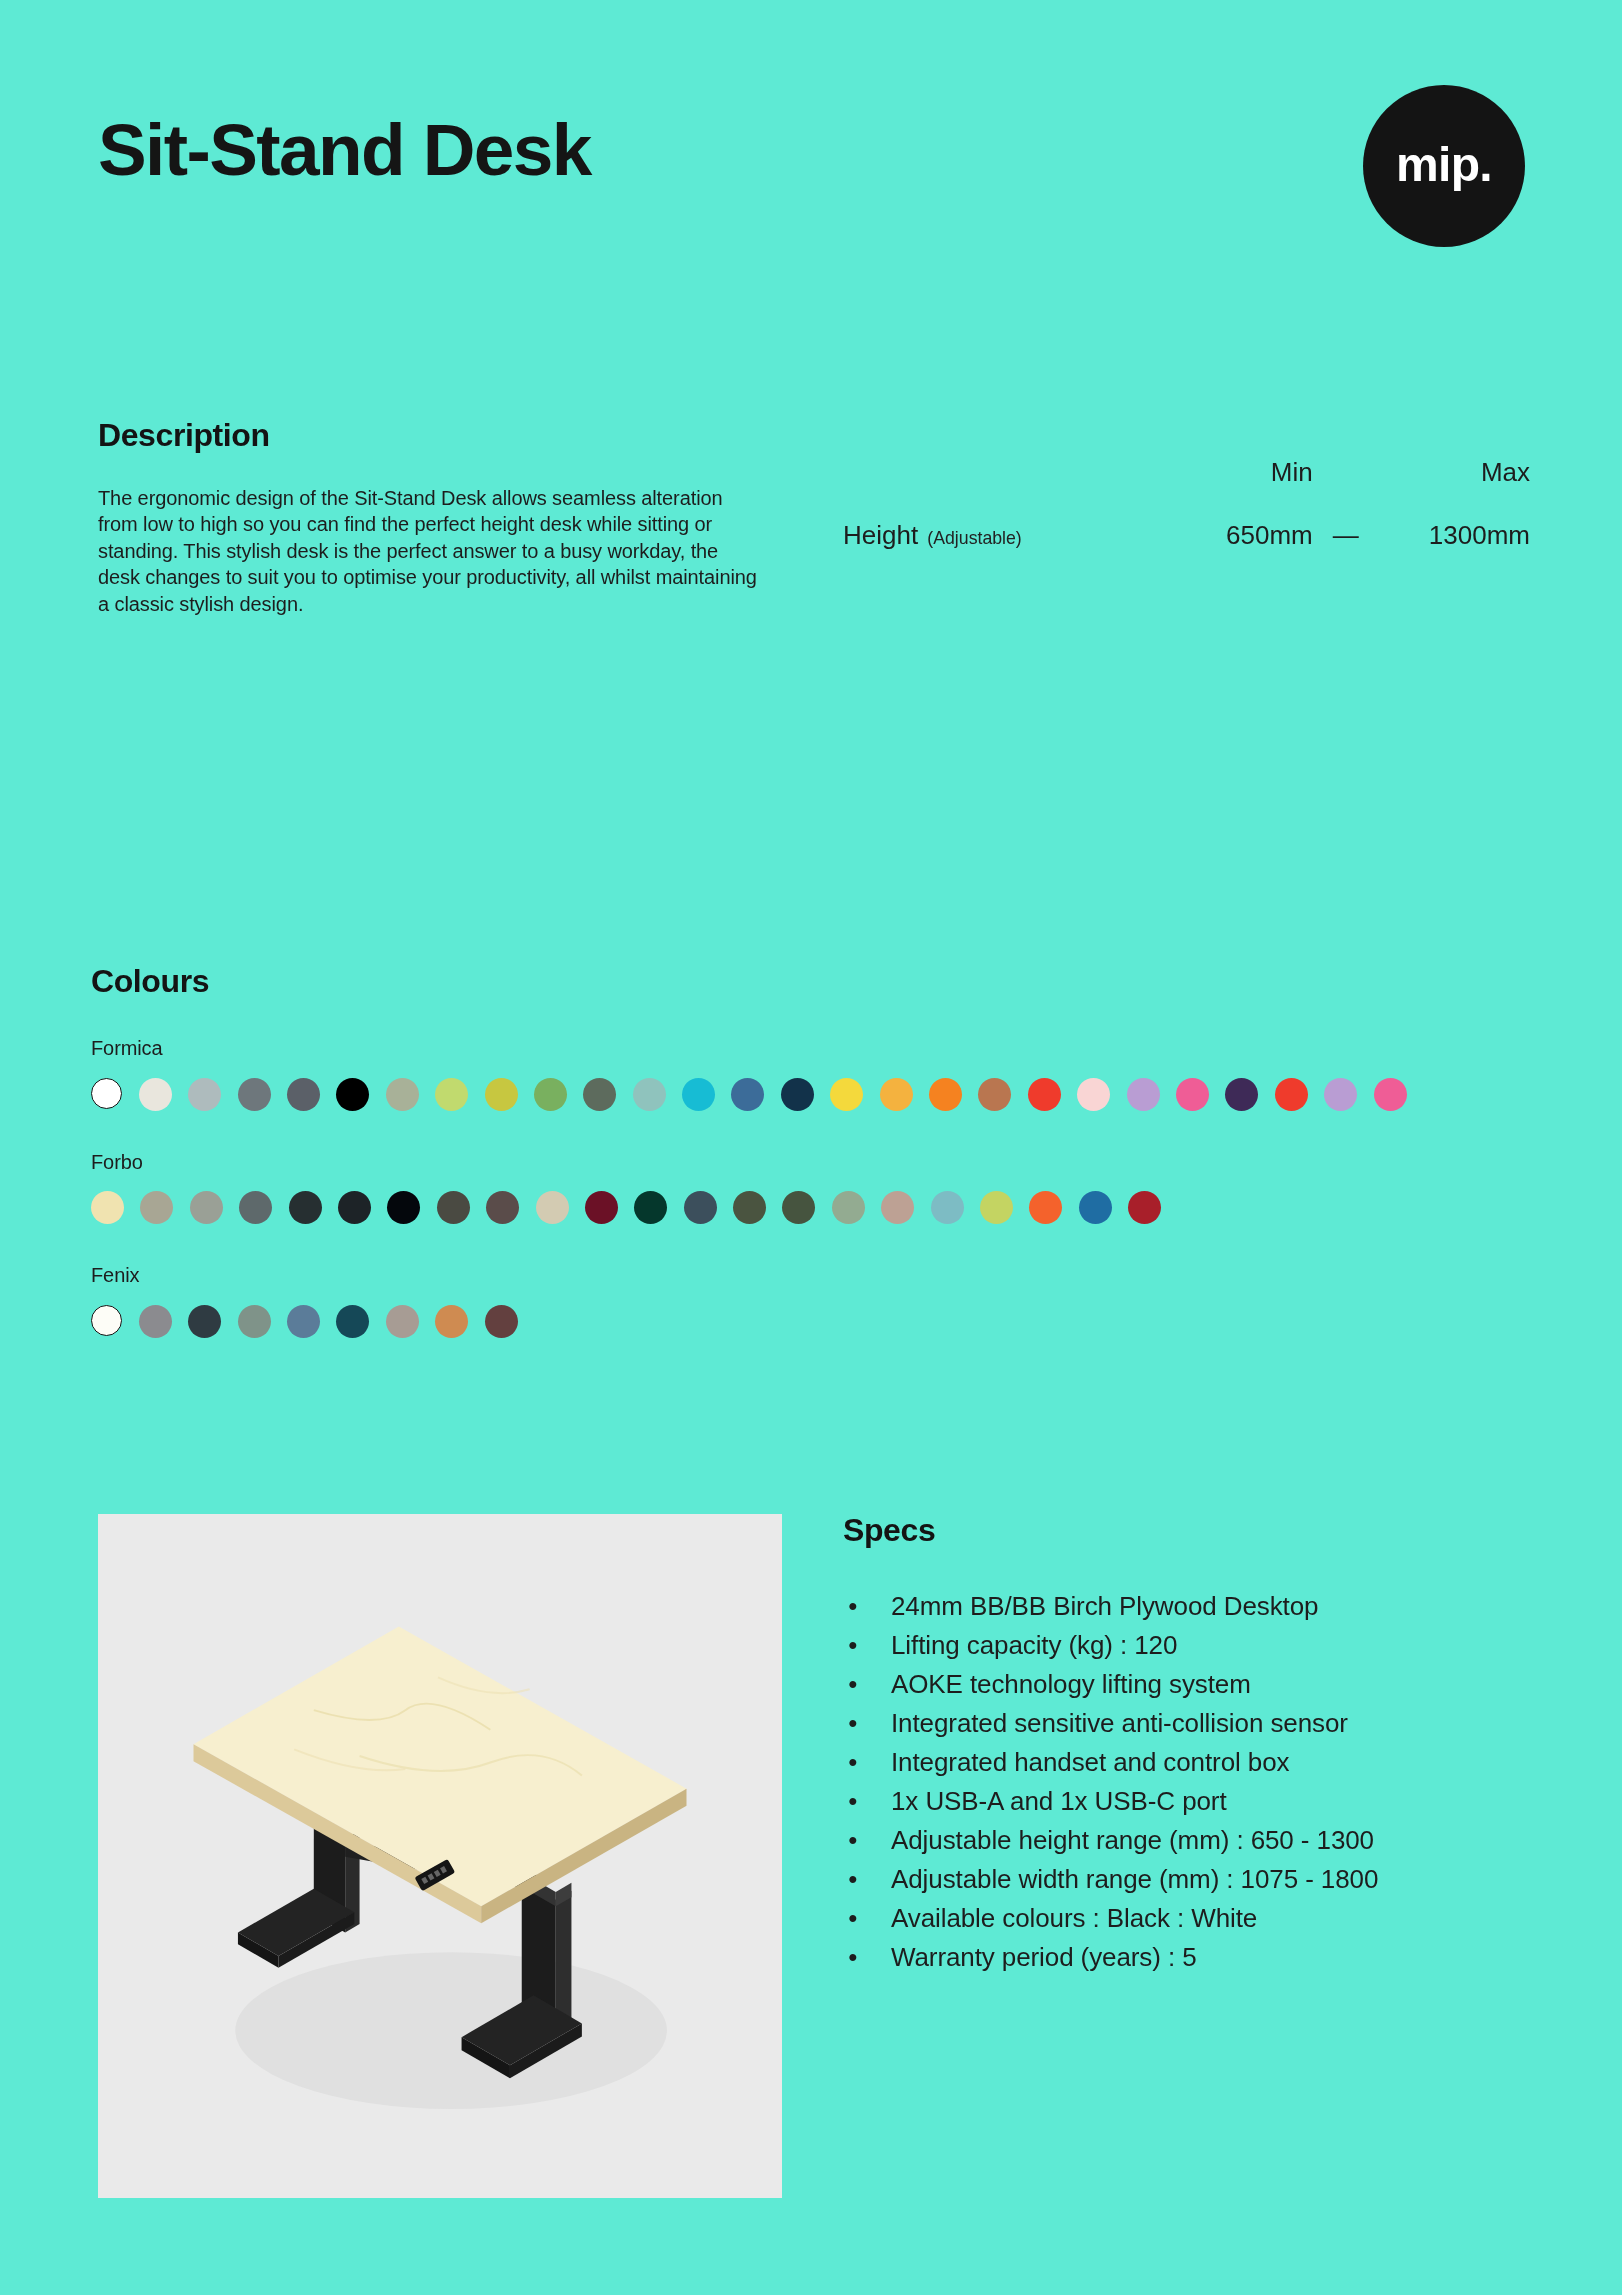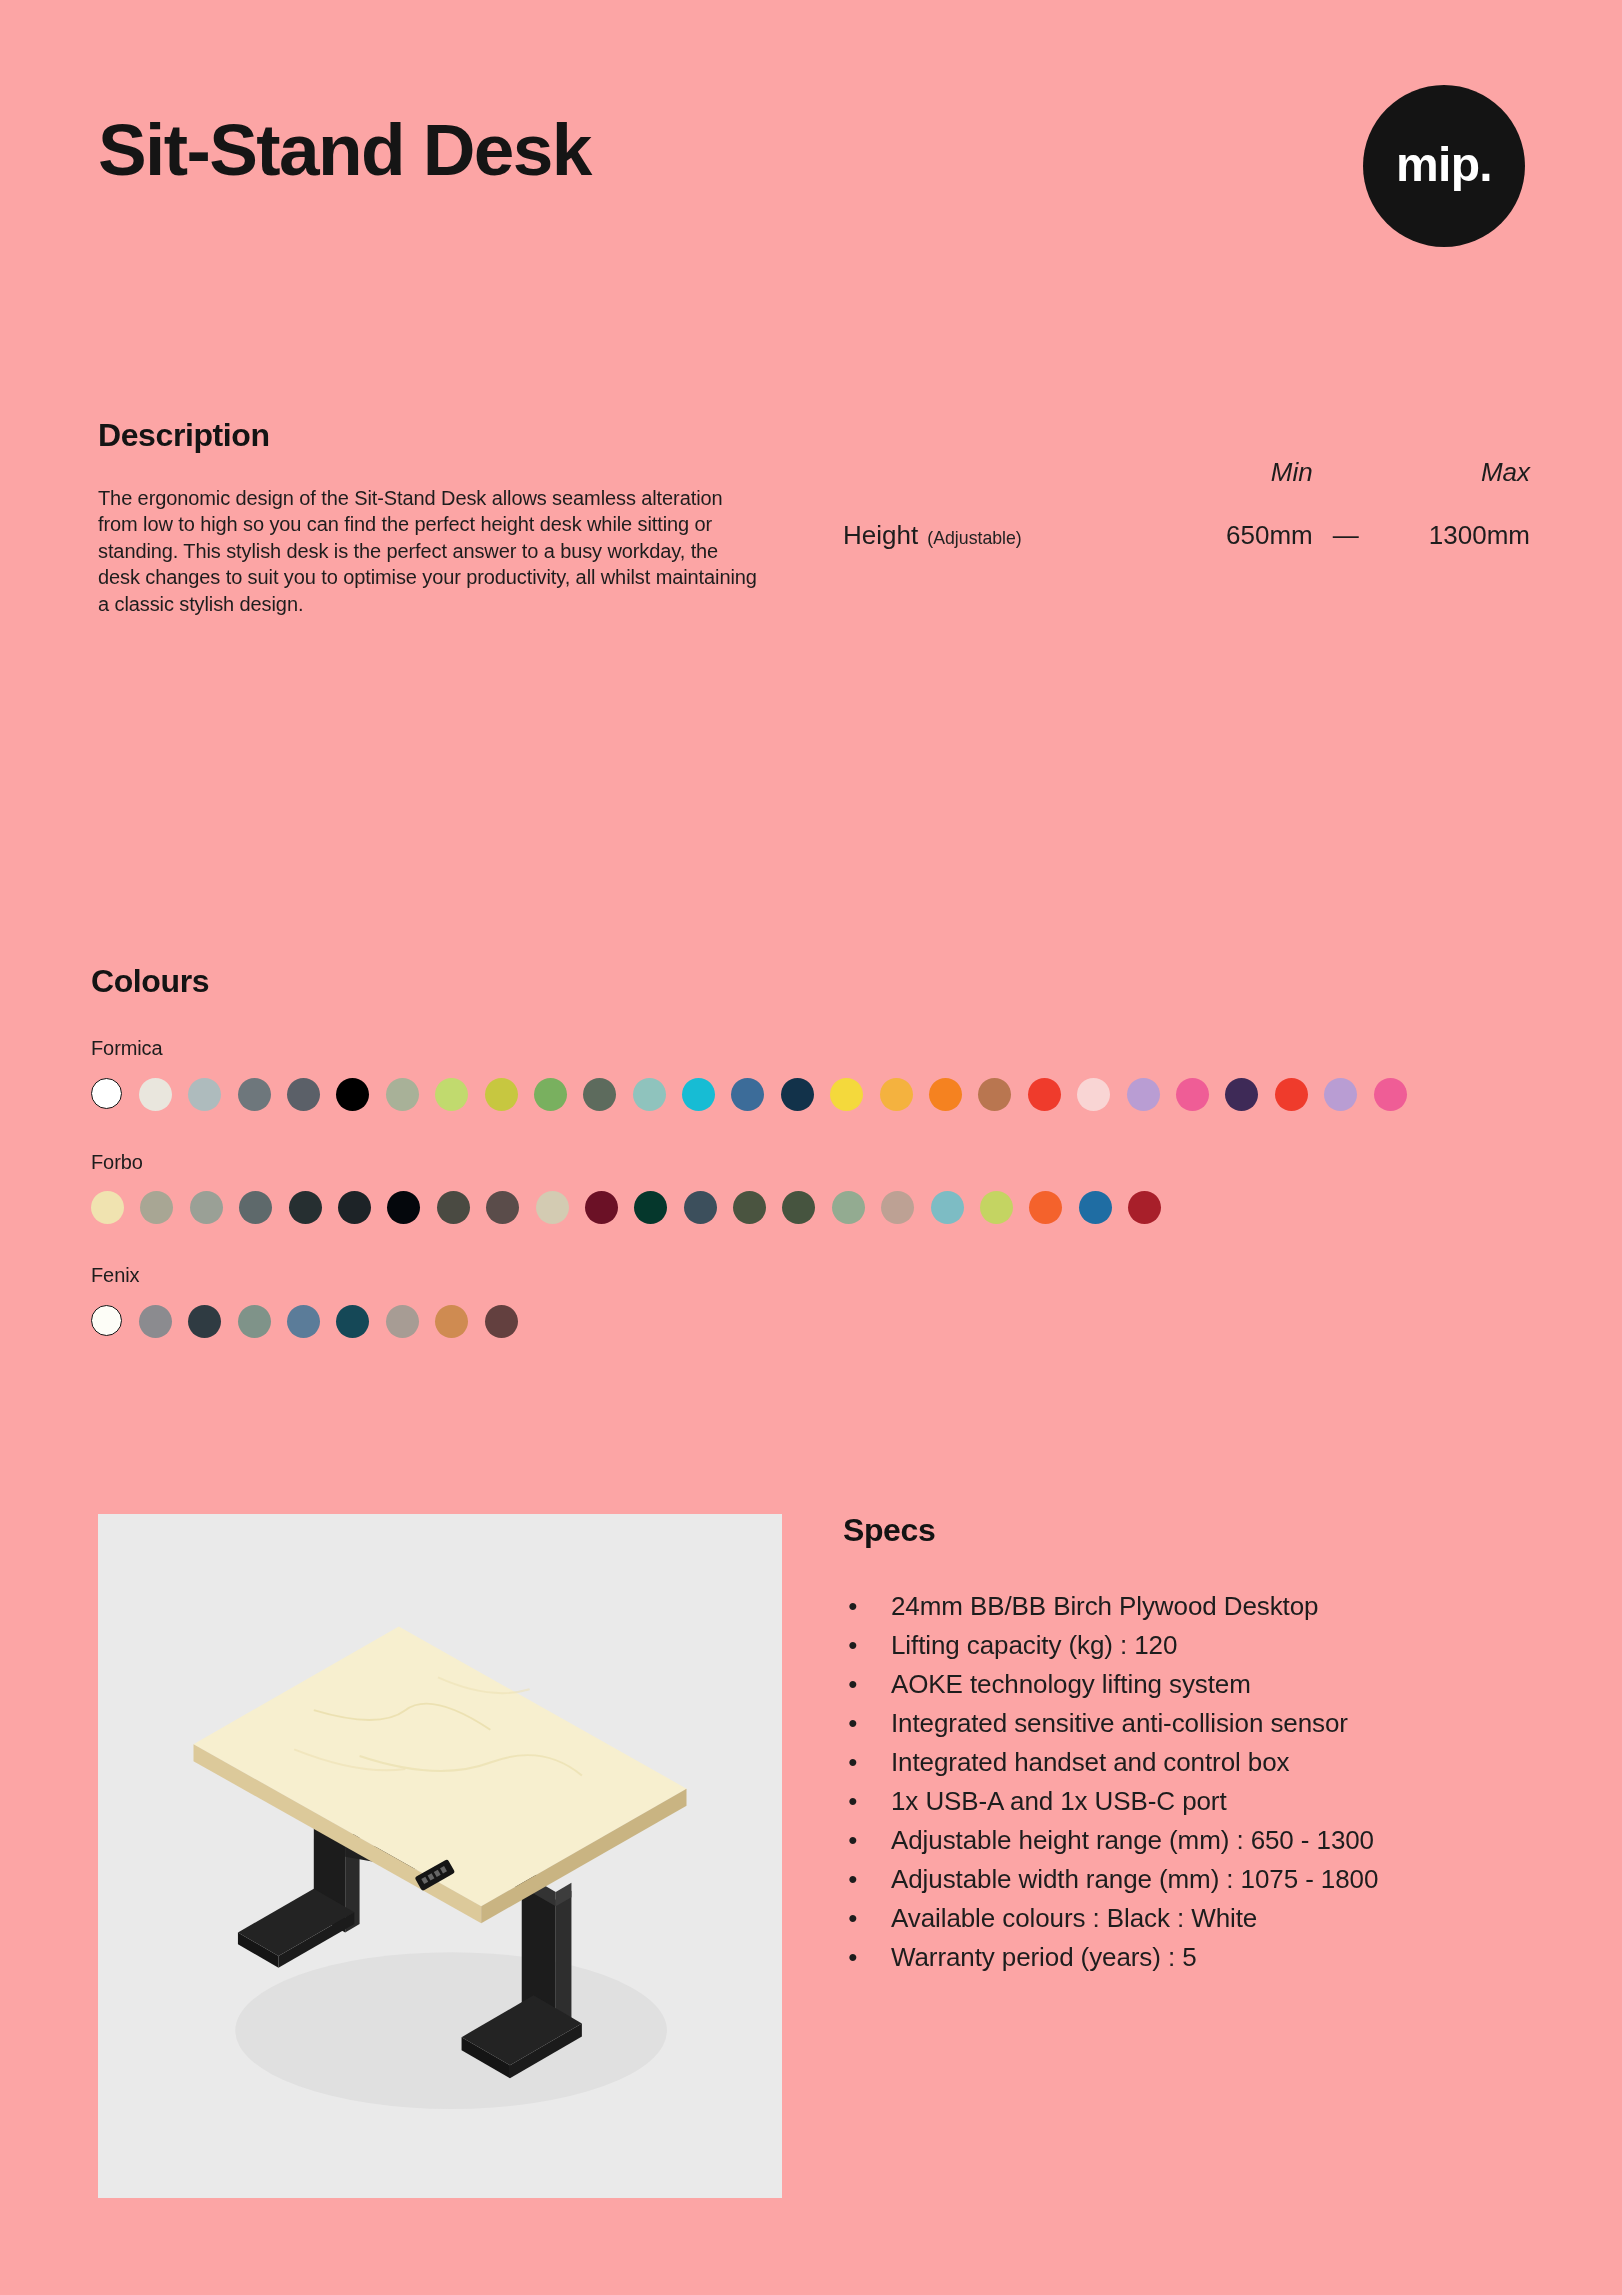--- a/index.html
+++ b/index.html
@@ -12,21 +12,21 @@
     height: 2295px;
     font-family: "Liberation Sans", sans-serif;
     color: #141414;
     position: relative;
     overflow: hidden;
   }
 
   .page {
     position: absolute;
     inset: 0;
-    background: #fca5a5;
+    background: #5eead4;
   }
 
   
   .header {
     position: absolute;
     left: 98px;
     top: 85px;
     right: 98px;
     height: 164px;
   }
@@ -102,21 +102,20 @@
   .dim-table th, .dim-table td {
     padding: 0;
     font-weight: 400;
     vertical-align: baseline;
   }
   .dim-head-row th {
     height: 63px;
     font-size: 26px;
     color: #1d1d1d;
     text-align: center;
-    font-style: italic;
   }
   .dim-head-row th.col-label { width: 314px; }
   .dim-head-row th.col-min   { width: 164px; text-align: right; padding-right: 10.5px; }
   .dim-head-row th.col-dash  { width: 46px; }
   .dim-head-row th.col-max   { width: 164px; text-align: right; }
   .dim-row td {
     height: 80px;
     font-size: 26px;
     color: #1d1d1d;
   }

